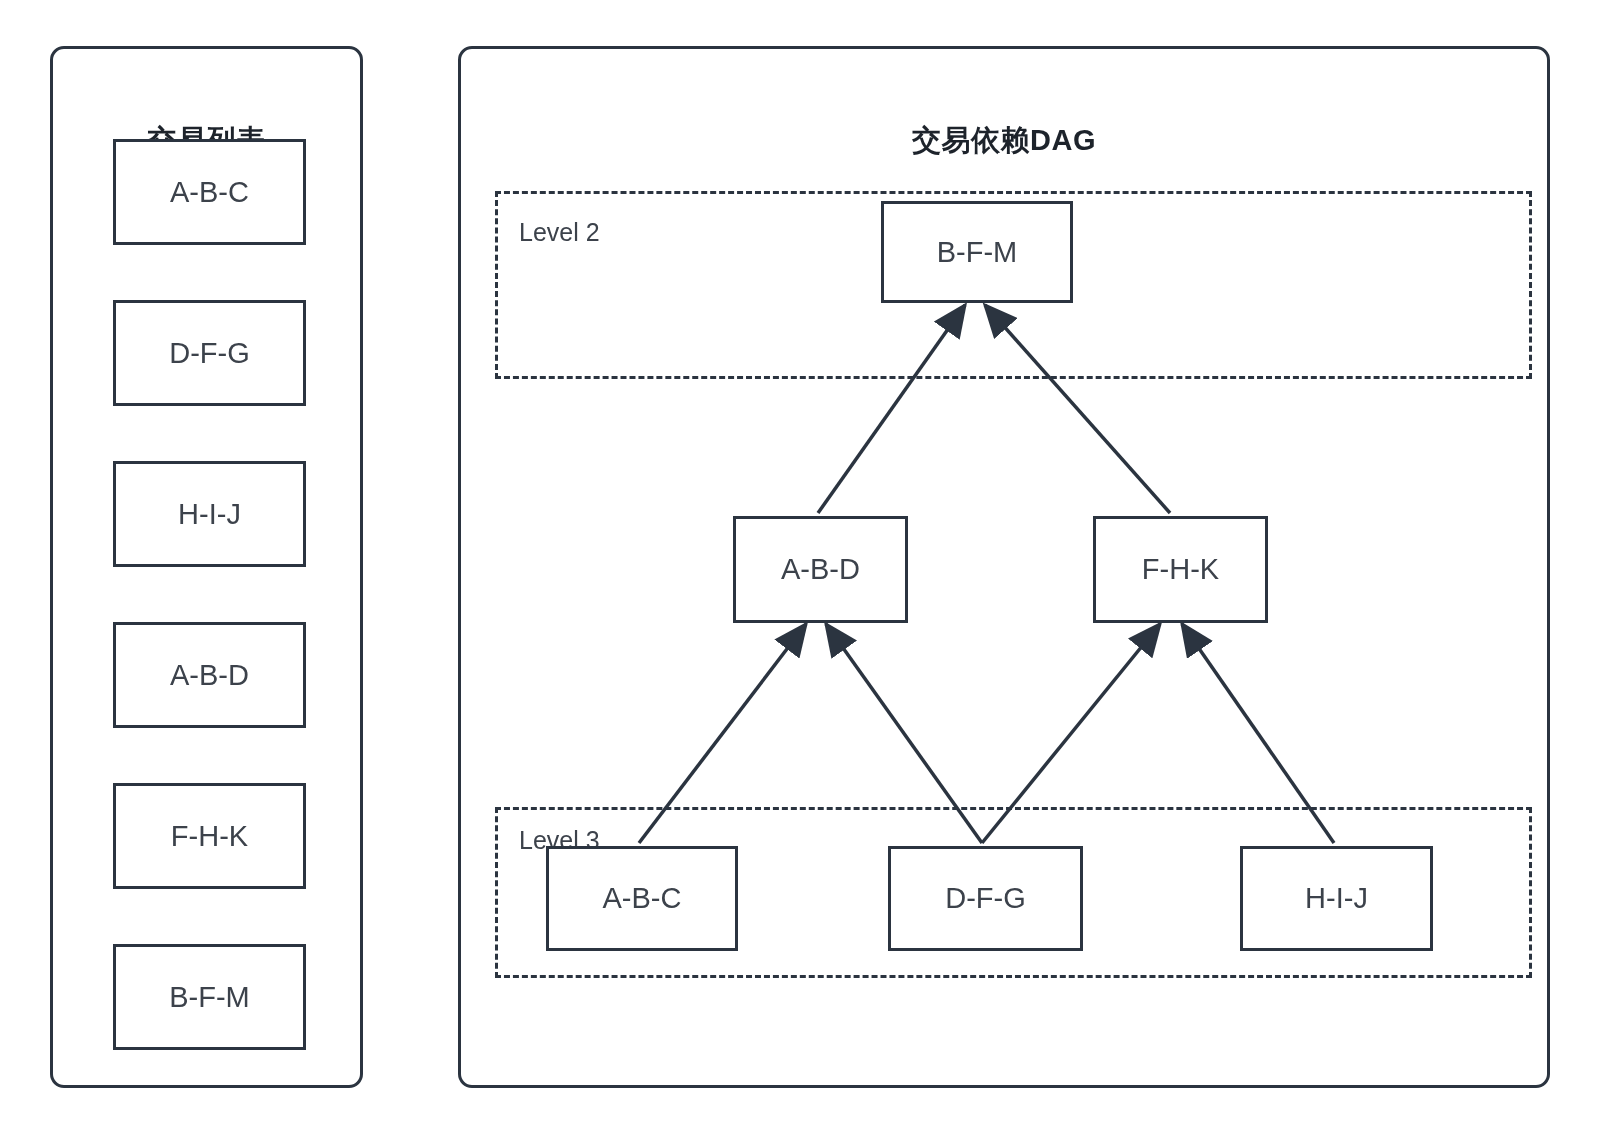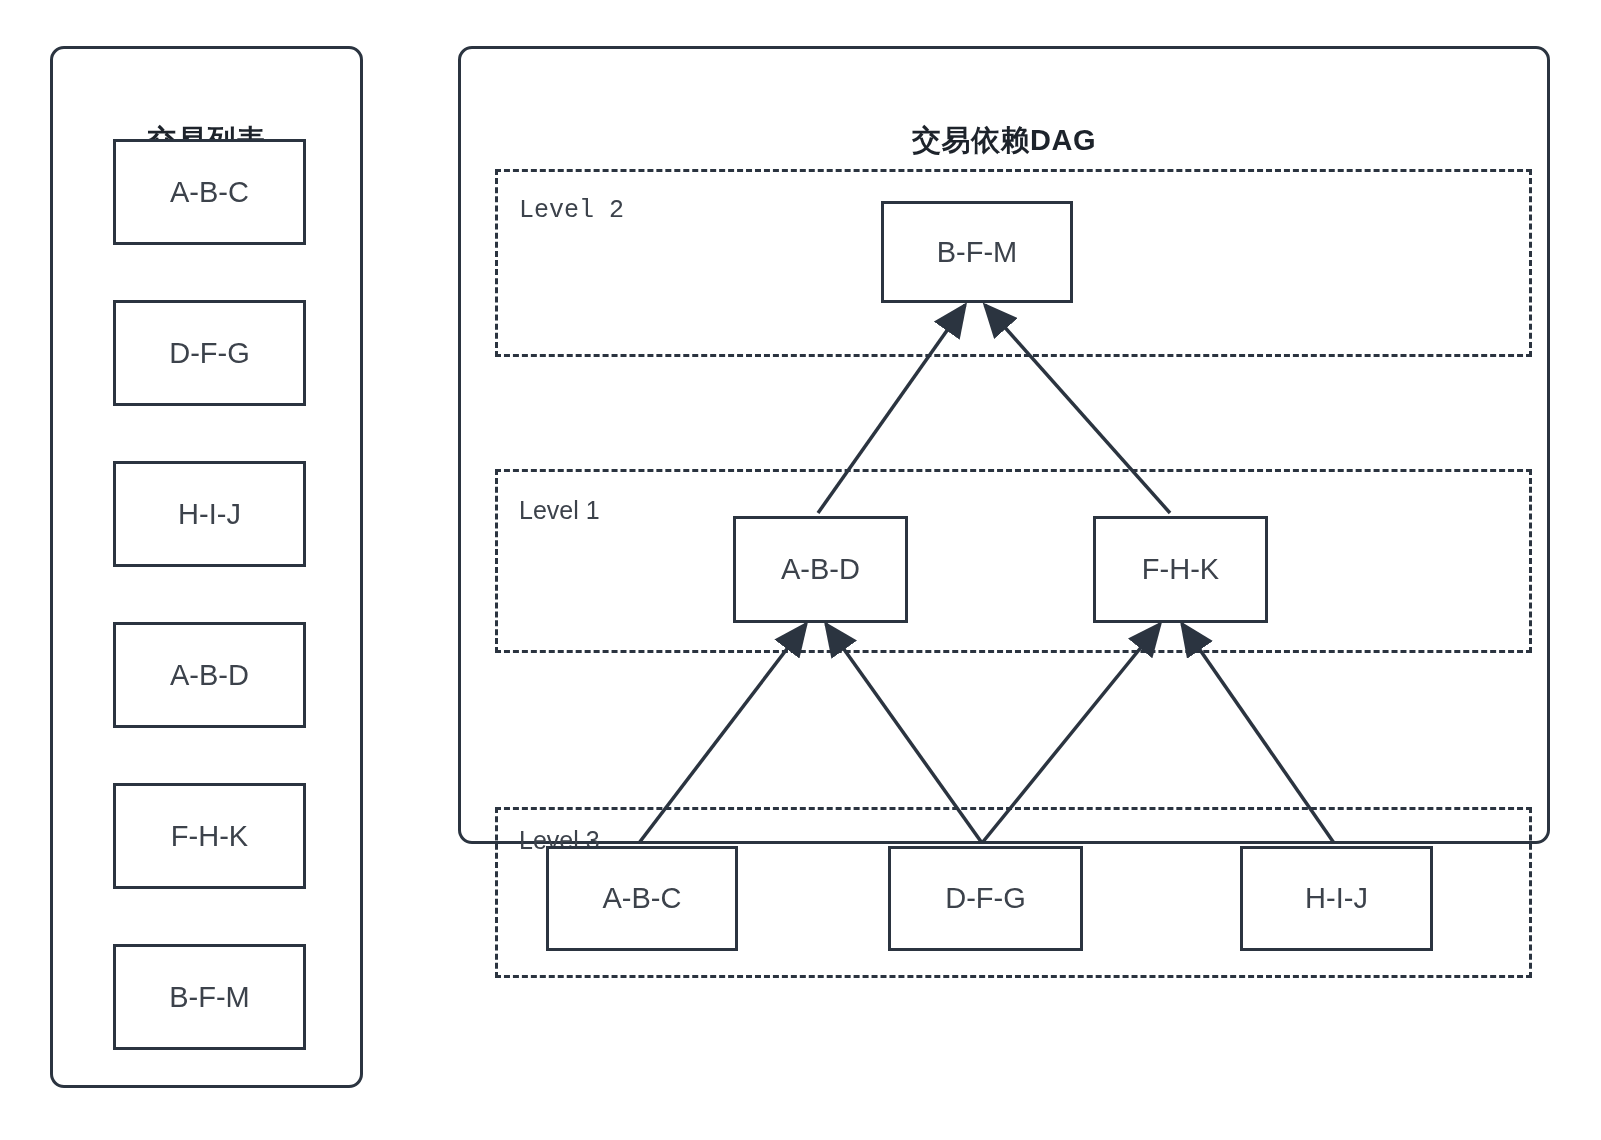--- a/index.html
+++ b/index.html
@@ -24,21 +24,21 @@
 
   
   .panel {
     position: absolute;
     border: 3px solid #2b3440;
     border-radius: 14px;
     background: #ffffff;
     box-sizing: border-box;
   }
   #tx-list-panel { left: 50px; top: 46px; width: 313px; height: 1042px; }
-  #dag-panel     { left: 458px; top: 46px; width: 1092px; height: 798px; }
+  #dag-panel     { left: 458px; top: 46px; width: 1092px; height: 1042px; }
 
   .panel-title {
     position: absolute;
     left: 0;
     width: 100%;
     text-align: center;
     font-weight: bold;
     font-size: 29px;
     letter-spacing: 0.5px;
     color: #1d232b;
@@ -125,27 +125,24 @@
         <span>F-H-K</span>
       </div>
     <div class="tx-box" style="top:895px">
         <span>B-F-M</span>
       </div>
   </div>
 
   <div class="panel" id="dag-panel">
     <div class="panel-title" id="dag-title">交易依赖DAG</div>
 
-    <div class="level-group" style="left:34px; top:120px; width:1037px; height:188px;font-family:Liberation Mono, monospace;">
+    <div class="level-group" style="left:34px; top:142px; width:1037px; height:188px;">
       <div class="level-label" style="left:21px; top:24px;">Level 2</div>
     </div>
 
-    <div class="level-group" style="left:34px; top:420px; width:1037px; height:184px;">
-      <div class="level-label" style="left:21px; top:24px;">Level 1</div>
-    </div>
 
     <div class="level-group" style="left:34px; top:758px; width:1037px; height:171px;">
       <div class="level-label" style="left:21px; top:16px;">Level 3</div>
     </div>
 
     <div class="dag-node" style="left:420px; top:152px; width:192px; height:102px;">
       <span>B-F-M</span>
     </div>
 
     <div class="dag-node" style="left:272px; top:467px; width:175px; height:107px;">

